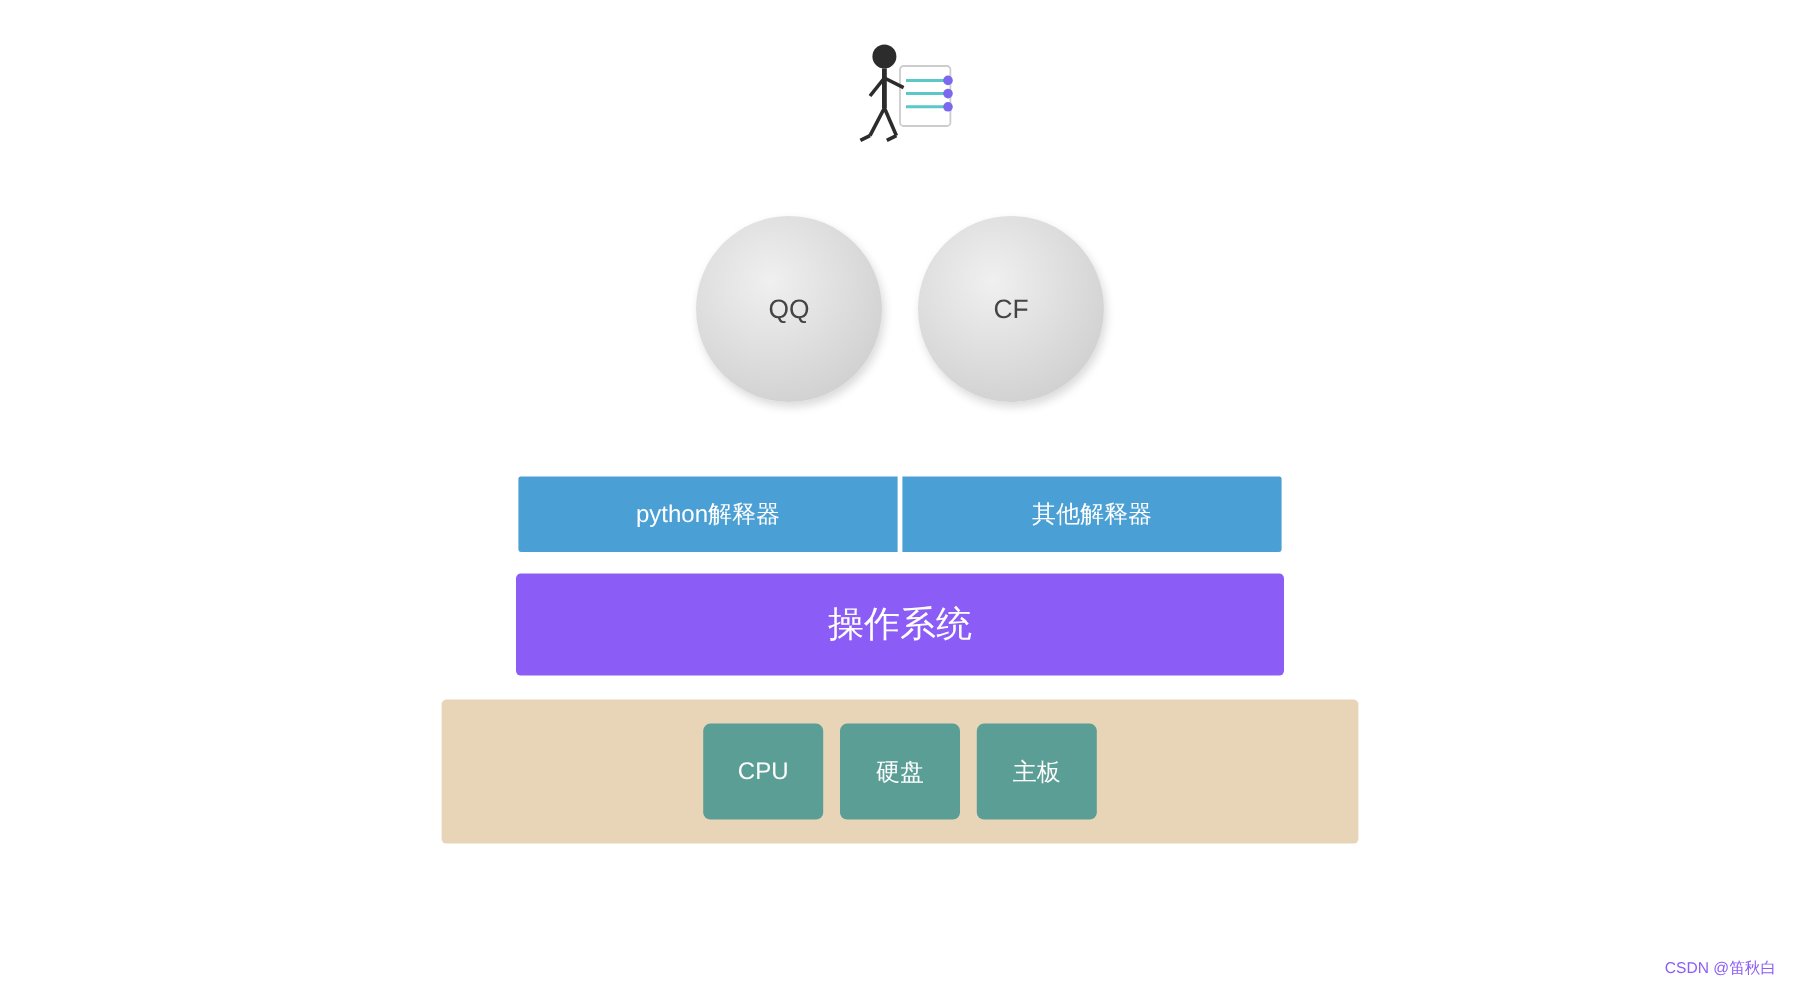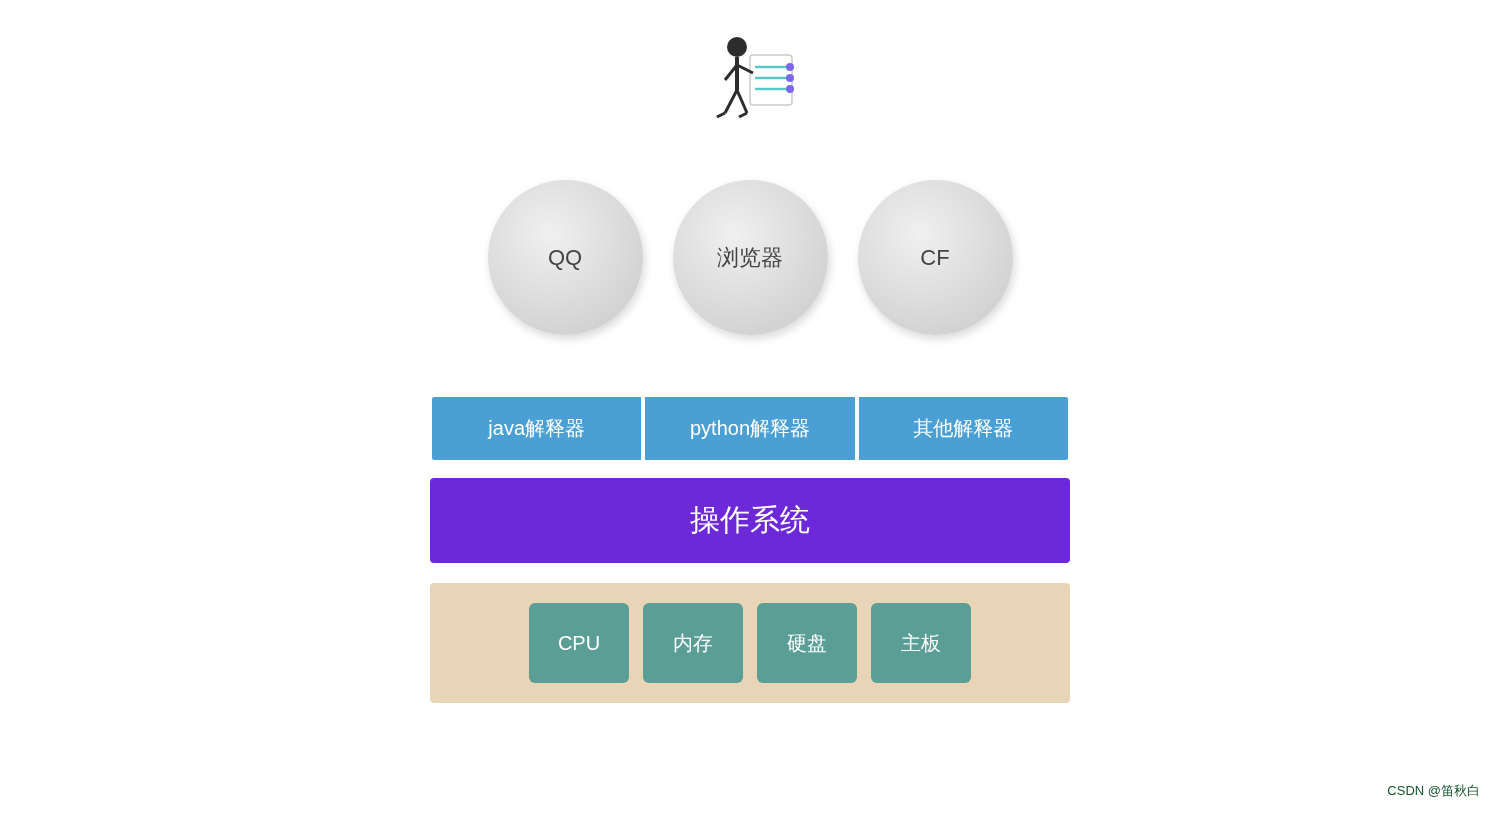--- a/index.html
+++ b/index.html
@@ -80,32 +80,32 @@
       border-radius: 4px 0 0 4px;
     }
     .interpreter-box:last-child {
       border-radius: 0 4px 4px 0;
       text-align: center;
     }
 
     
     .os-section {
       width: 640px;
-      background: #6d28d9;
+      background: #8b5cf6;
       color: white;
       font-size: 30px;
       text-align: center;
       padding: 22px 0;
       border-radius: 4px;
       margin-bottom: 20px;
     }
 
     
     .hardware-section {
-      width: 640px;
+      width: 764px;
       background: #e8d5b7;
       border-radius: 4px;
       padding: 20px 20px 20px 20px;
       display: flex;
       justify-content: center;
       gap: 14px;
     }
 
     .hardware-box {
       background: #5a9e96;
@@ -115,24 +115,24 @@
       height: 80px;
       border-radius: 6px;
       display: flex;
       align-items: center;
       justify-content: center;
     }
 
     
     .watermark {
       position: fixed;
-      bottom: 28px;
+      bottom: 12px;
       right: 20px;
       font-size: 13px;
-      color: #14532d;
+      color: #8b5cf6;
     }
 
     
     .presenter-svg {
       width: 110px;
       height: 110px;
     }
   </style>
 </head>
 <body>
@@ -169,51 +169,42 @@
         <line x1="52" y1="88" x2="44" y2="92" stroke="#2c2c2c" stroke-width="3"></line>
       </svg>
     </div>
   </div>
 
   <div class="apps-section">
     <div class="app-circle">
       <span>QQ</span>
     </div>
     <div class="app-circle">
-      <span>浏览器</span>
-    </div>
-    <div class="app-circle">
       <span>CF</span>
     </div>
   </div>
 
   <div class="interpreters-section">
-    <div class="interpreter-box">
-      <span>java解释器</span>
-    </div>
     <div class="interpreter-box">
       <span>python解释器</span>
     </div>
     <div class="interpreter-box">
       <span>其他解释器</span>
     </div>
   </div>
 
   <div class="os-section">
     <span>操作系统</span>
   </div>
 
   <div class="hardware-section">
     <div class="hardware-box">
       <span>CPU</span>
     </div>
     <div class="hardware-box">
-      <span>内存</span>
-    </div>
-    <div class="hardware-box">
       <span>硬盘</span>
     </div>
     <div class="hardware-box">
       <span>主板</span>
     </div>
   </div>
 
 </div>
 
 <div class="watermark">

